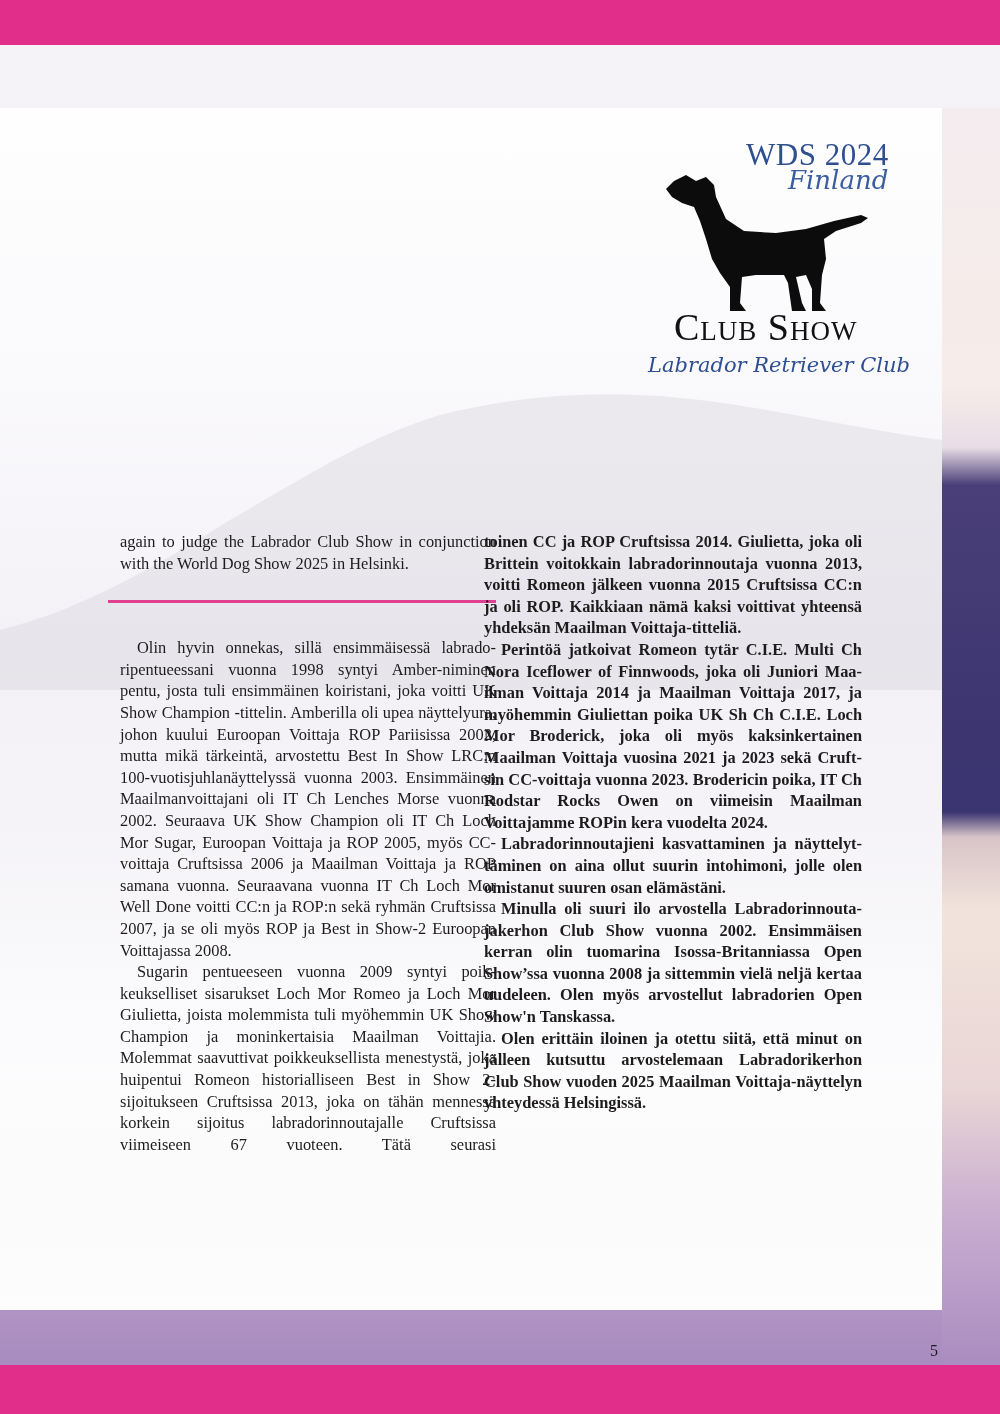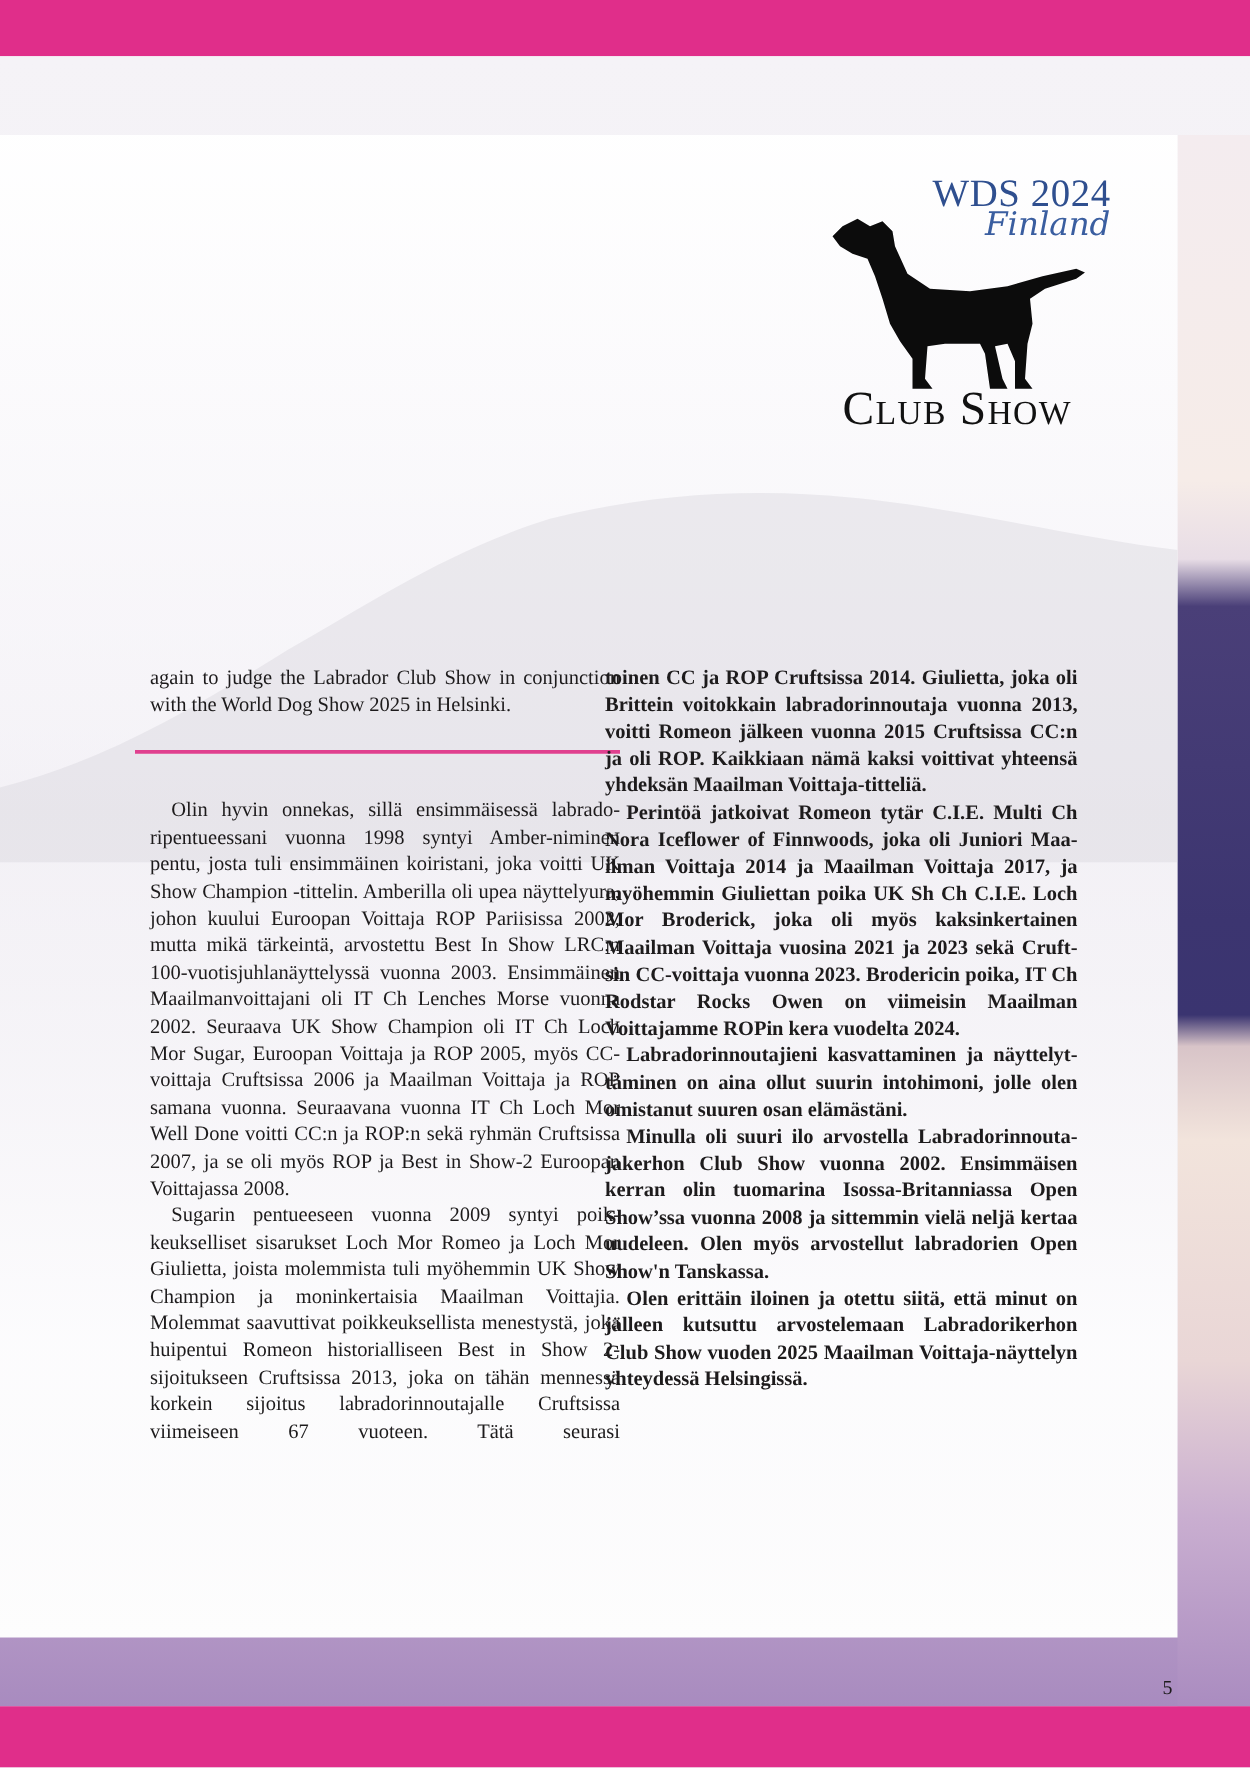--- a/index.html
+++ b/index.html
@@ -50,20 +50,21 @@
   <path d="M0,260 C80,240 150,200 230,150 C300,110 360,70 440,45 C520,25 600,20 680,28 C760,35 860,60 942,70 L942,320 L0,320 Z" fill="#d9d6de" opacity="0.45"></path>
 </svg>
 
 <div class="logo">
   <div class="wds">WDS 2024</div>
   <div class="finland">Finland</div>
   <svg class="dog" viewBox="0 0 220 160">
     <path fill="#0c0c0c" d="M18,18 L30,12 L40,18 L50,14 L58,22 L60,34 L70,56 L88,68 L120,70 L150,66 L178,58 L205,52 L212,55 L205,60 L180,68 L168,76 L170,96 L166,112 L164,140 L170,148 L156,148 L156,126 L150,112 L140,114 L146,140 L150,148 L136,148 L132,120 L128,112 L100,112 L86,114 L84,140 L90,148 L74,148 L74,124 L64,110 L56,96 L50,76 L44,58 L38,44 L26,40 L16,34 L10,26 Z"></path>
   </svg>
   <div class="club">Club Show</div>
+  <div class="lrc">Labrador Retriever Club</div>
 </div>
 
 <div class="col col-left">
   <p class="noindent">again to judge the Labrador Club Show in conjunc­tion with the World Dog Show 2025 in Helsinki.</p>
   <div class="divider"></div>
   <p>Olin hyvin onnekas, sillä ensimmäisessä labrado­ripentueessani vuonna 1998 syntyi Amber-niminen pentu, josta tuli ensimmäinen koiristani, joka voitti UK Show Champion -tittelin. Amberilla oli upea näyttelyura, johon kuului Euroopan Voittaja ROP Pariisissa 2002, mutta mikä tärkeintä, arvostettu Best In Show LRC:n 100-vuotisjuhlanäyttelyssä vuonna 2003. Ensimmäinen Maailmanvoittajani oli IT Ch Lenches Morse vuonna 2002. Seuraava UK Show Champion oli IT Ch Loch Mor Sugar, Euroo­pan Voittaja ja ROP 2005, myös CC-voittaja Cruft­sissa 2006 ja Maailman Voittaja ja ROP samana vuonna. Seuraavana vuonna IT Ch Loch Mor Well Done voitti CC:n ja ROP:n sekä ryhmän Cruftsissa 2007, ja se oli myös ROP ja Best in Show-2 Euroo­pan Voittajassa 2008.</p>
   <p id="split-para" style="text-align-last: justify;">Sugarin pentueeseen vuonna 2009 syntyi poik­keukselliset sisarukset Loch Mor Romeo ja Loch Mor Giulietta, joista molemmista tuli myöhemmin UK Show Champion ja moninkertaisia Maailman Voittajia. Molemmat saavuttivat poikkeuksellista menestystä, joka huipentui Romeon historialliseen Best in Show 2-sijoitukseen Cruftsissa 2013, joka on tähän mennessä korkein sijoitus labradorinnou­tajalle Cruftsissa viimeiseen 67 vuoteen. Tätä seurasi</p>
 </div>
 
 <div class="col col-right">

